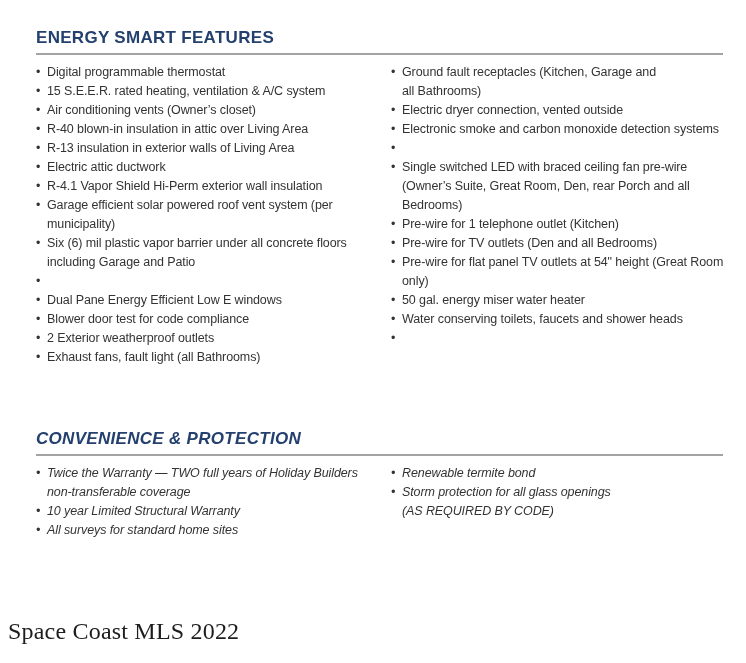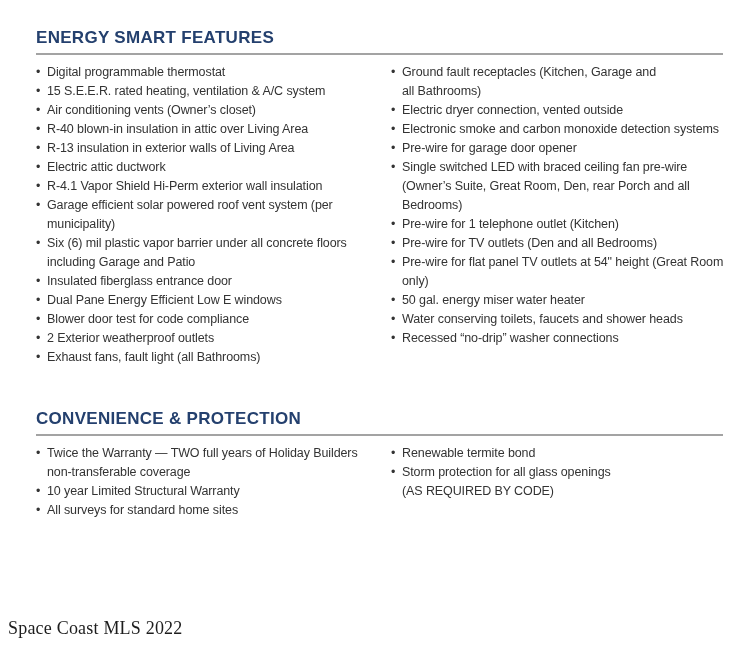--- a/index.html
+++ b/index.html
@@ -56,28 +56,29 @@
   }
   .bullet {
     flex: none;
     width: 11px;
     color: var(--body);
   }
   .item-text {
     white-space: pre-line;
   }
   .section + .section {
-    margin-top: 42px;
+    margin-top: 62px;
+    font-style: italic;
   }
   .watermark {
     position: absolute;
     left: 8px;
     top: 618px;
     font-family: "Liberation Serif", serif;
-    font-size: 18px;
+    font-size: 24px;
     color: var(--watermark);
     letter-spacing: 0.2px;
   }
 </style>
 </head>
 <body>
 
 <div class="page">
   <div class="content">
 
@@ -120,21 +121,20 @@
                 <span class="item-text">Garage efficient solar powered roof vent system (per
 municipality)</span>
               </li>
               <li class="item">
                 <span class="bullet">•</span>
                 <span class="item-text">Six (6) mil plastic vapor barrier under all concrete floors
 including Garage and Patio</span>
               </li>
               <li class="item">
                 <span class="bullet">•</span>
-                <span class="item-text">Insulated fiberglass entrance door</span>
               </li>
               <li class="item">
                 <span class="bullet">•</span>
                 <span class="item-text">Dual Pane Energy Efficient Low E windows</span>
               </li>
               <li class="item">
                 <span class="bullet">•</span>
                 <span class="item-text">Blower door test for code compliance</span>
               </li>
               <li class="item">
@@ -157,21 +157,20 @@
               <li class="item">
                 <span class="bullet">•</span>
                 <span class="item-text">Electric dryer connection, vented outside</span>
               </li>
               <li class="item">
                 <span class="bullet">•</span>
                 <span class="item-text">Electronic smoke and carbon monoxide detection systems</span>
               </li>
               <li class="item">
                 <span class="bullet">•</span>
-                <span class="item-text">Pre-wire for garage door opener</span>
               </li>
               <li class="item">
                 <span class="bullet">•</span>
                 <span class="item-text">Single switched LED with braced ceiling fan pre-wire
 (Owner’s Suite, Great Room, Den, rear Porch and all
 Bedrooms)</span>
               </li>
               <li class="item">
                 <span class="bullet">•</span>
                 <span class="item-text">Pre-wire for 1 telephone outlet (Kitchen)</span>
@@ -188,21 +187,20 @@
               <li class="item">
                 <span class="bullet">•</span>
                 <span class="item-text">50 gal. energy miser water heater</span>
               </li>
               <li class="item">
                 <span class="bullet">•</span>
                 <span class="item-text">Water conserving toilets, faucets and shower heads</span>
               </li>
               <li class="item">
                 <span class="bullet">•</span>
-                <span class="item-text">Recessed “no-drip” washer connections</span>
               </li>
             </ul>
         </div>
       </div>
     </div>
 
     <div class="section">
       <div class="section-title">CONVENIENCE &amp; PROTECTION</div>
       <div class="rule"></div>
       <div class="columns">

